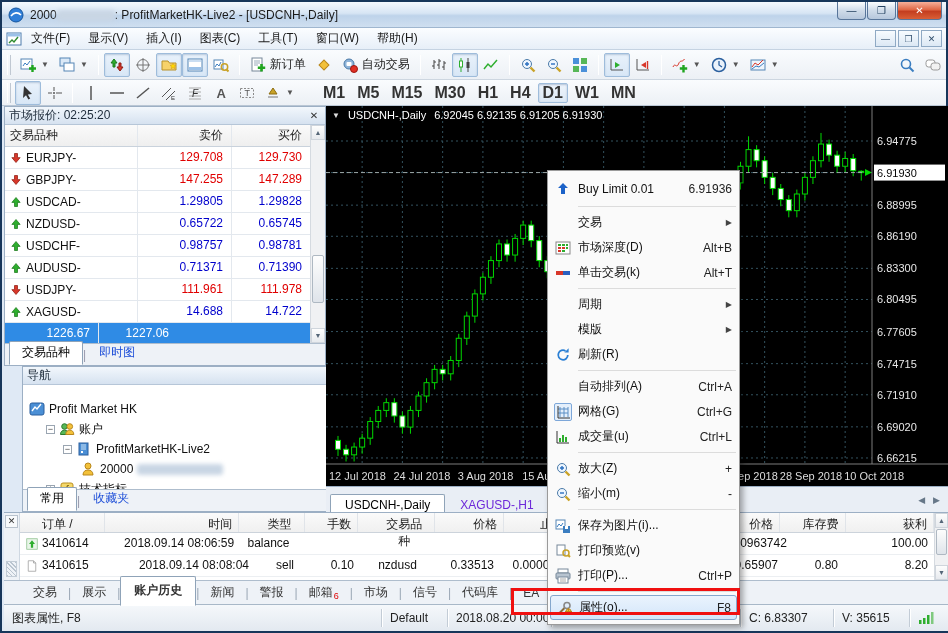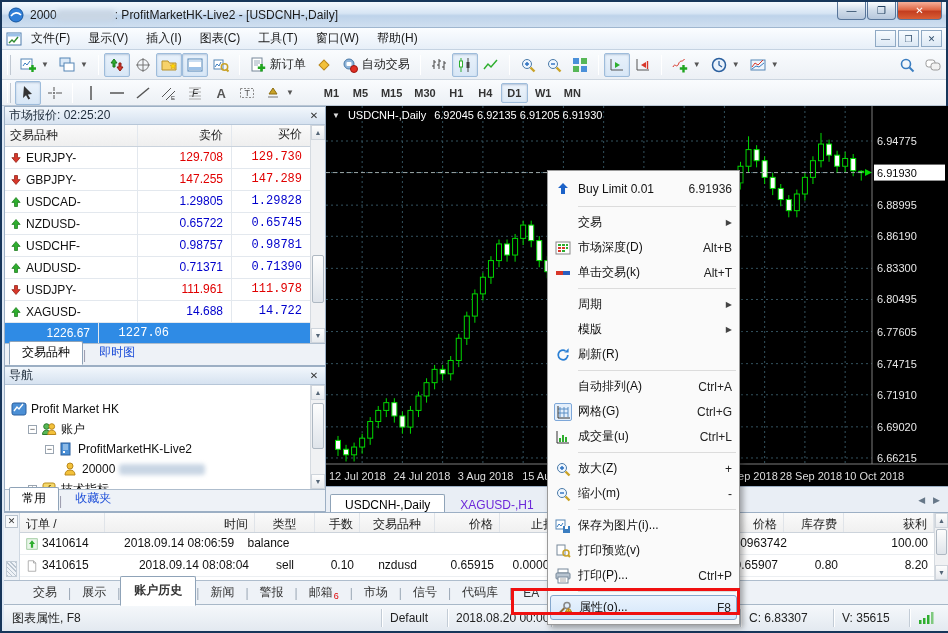--- a/index.html
+++ b/index.html
@@ -36,21 +36,21 @@
   background:linear-gradient(#fafcfe,#ecf0f5); border-bottom:1px solid #b9c6d4;
   display:flex; align-items:center; padding-left:4px; }
 .grip { width:4px; height:20px; border-left:1px solid #fff; border-right:1px solid #c0c8d2; margin:0 4px 0 1px; }
 .tbtn { height:24px; min-width:25px; display:inline-flex; align-items:center; justify-content:center;
   gap:4px; padding:0 4px; border:1px solid transparent; border-radius:2px; color:#222; }
 .tbtn.pressed { background:linear-gradient(#e9f2fb,#d8e7f6); border-color:#9ebcdb; box-shadow:inset 0 1px 2px rgba(90,120,160,.35); }
 .tbtn .dd { font-size:8px; color:#555; margin-left:1px; }
 .tsep { width:1px; height:20px; background:#c6cdd6; border-right:1px solid #fff; margin:0 5px; }
 .tspacer { flex:1; }
 .tf-btn { height:20px; min-width:27px; margin:0 1px; display:inline-flex; align-items:center; justify-content:center;
-  font-size:11px; font-weight:bold; color:#333; border:1px solid transparent; border-radius:2px; padding:0 4px; }
+  font-size:16px; font-weight:bold; color:#333; border:1px solid transparent; border-radius:2px; padding:0 4px; }
 .tf-btn.pressed { background:linear-gradient(#eef4fb,#dcE9f6); border-color:#9ebcdb; box-shadow:inset 0 1px 2px rgba(90,120,160,.4); }
 #tf-group { margin-left:18px; display:flex; }
 
 
 .panel { position:absolute; background:#fff; border:1px solid #9cafc4; }
 .panel-title { height:18px; background:linear-gradient(#f2f7fc,#d6e2f0); border-bottom:1px solid #b6c6d8;
   display:flex; align-items:center; padding:0 4px; font-size:12px; color:#1d2b3a; }
 .panel-title .x { margin-left:auto; width:14px; height:13px; display:flex; align-items:center; justify-content:center;
   font-size:10px; color:#333; font-weight:bold; }
 .ptabs { position:absolute; left:0; bottom:0; width:100%; height:22px; background:#eef2f7; border-top:1px solid #aebdcd;
@@ -59,30 +59,30 @@
 .ptab.active { background:#fff; border-color:#8fa3b8; border-bottom-color:#fff; color:#000; border-radius:2px 2px 0 0; }
 .ptab-sep { color:#99a; align-self:center; }
 
 
 #mw { left:2px; top:104px; width:322px; height:260px; }
 #mw-table { position:absolute; left:0; top:18px; right:0; bottom:22px; overflow:hidden; background:#fff; }
 .mw-hrow, .mw-row { display:flex; height:22px; align-items:center; border-bottom:1px solid #e3e8ee; }
 .mw-hrow { background:linear-gradient(#fafafa,#efefef); border-bottom:1px solid #c9d2dc; color:#222; }
 .mw-c1 { width:133px; padding-left:5px; display:flex; align-items:center; gap:4px; border-right:1px solid #e3e8ee; height:100%; }
 .mw-c2 { width:94px; text-align:right; padding-right:8px; border-right:1px solid #e3e8ee; height:100%; line-height:21px; }
-.mw-c3 { width:78px; text-align:right; padding-right:8px; height:100%; line-height:21px;font-family:Liberation Mono, monospace; }
+.mw-c3 { width:78px; text-align:right; padding-right:8px; height:100%; line-height:21px; }
 .mw-row .down { color:#e00000; } .mw-row .up { color:#0000cc; }
 .mw-row.selected { background:#2f8be5; }
 .mw-row.selected span, .mw-row.selected .down, .mw-row.selected .up { color:#fff !important; }
 .sbar { position:absolute; right:0; width:15px; background:#f0f1f3; border-left:1px solid #d5dae0; }
 .sbtn { height:15px; display:flex; align-items:center; justify-content:center; font-size:7px; color:#567; background:linear-gradient(#fdfdfd,#e7eaee); border:1px solid #cfd5dc; }
 .sthumb { position:absolute; left:1px; width:12px; background:linear-gradient(#fdfdfd,#dfe4ea); border:1px solid #aeb8c2; border-radius:2px; }
 
 
-#nav { left:2px; top:364px; width:322px; height:146px; }
+#nav { left:20px; top:364px; width:322px; height:146px; }
 #nav-tree { position:absolute; left:0; top:18px; right:15px; bottom:22px; background:#fff; overflow:hidden; padding-top:14px; }
 .tree-row { display:flex; align-items:center; height:20px; gap:4px; white-space:nowrap; }
 .expander { width:9px; height:9px; border:1px solid #9aa5b1; background:#fff; font-size:9px; line-height:7px; text-align:center; color:#444; flex:none; }
 .tree-label { color:#111; }
 
 
 #chart { position:absolute; left:324px; top:104px; width:622px; height:380px; background:#000; }
 #chart svg { position:absolute; left:0; top:0; }
 #chart-header { position:absolute; left:6px; top:3px; color:#fff; font-size:11px; display:flex; gap:8px; align-items:center; }
 #chart-header .caret { font-size:8px; color:#ddd; }
@@ -94,21 +94,21 @@
 
 
 #terminal { position:absolute; left:2px; top:510px; width:944px; height:68px; background:#fff; border-top:1px solid #9cafc4; display:flex; }
 #term-strip { width:16px; background:#eef2f7; border-right:1px solid #cfd8e2; position:relative; }
 #term-strip .x { position:absolute; left:1px; top:2px; width:13px; height:13px; border:1px solid #b8c2cd; background:#f8fafc;
   font-size:9px; line-height:11px; text-align:center; color:#333; font-weight:bold; }
 #term-strip .gripbox { position:absolute; left:2px; top:48px; width:11px; height:16px;
   background:repeating-linear-gradient(45deg,#b9c4cf 0 1px,#eef2f7 1px 3px); border:1px solid #c2ccd6; }
 #term-table { flex:1; overflow:hidden; }
 .t-hrow { display:flex; height:20px; background:linear-gradient(#fafafa,#f0f0f0); border-bottom:1px solid #ccd3db; color:#222; }
-.t-hc { padding:3px 6px 0; border-right:1px solid #e0e4e9; height:100%; }
+.t-hc { padding:3px 6px 0; border-right:1px solid #e0e4e9; height:100%;margin-left:16px; }
 .t-row { display:flex; height:22px; border-bottom:1px solid #eceff2; align-items:center; }
 .t-c { padding:0 6px; height:100%; line-height:21px; white-space:nowrap; overflow:hidden; }
 .num { text-align:right; } .ctr { text-align:center; }
 #term-scroll { width:14px; background:#f0f1f3; border-left:1px solid #d5dae0; position:relative; }
 
 #term-tabs { position:absolute; left:2px; top:578px; width:944px; height:24px; background:#eef2f7;
   border-top:1px solid #aebdcd; display:flex; align-items:center; padding-left:18px; }
 .term-tab { padding:3px 11px; color:#333; position:relative; }
 .term-tab.active { background:#fff; border:1px solid #8fa3b8; border-bottom-color:#fff; border-radius:2px 2px 0 0;
   margin-top:-4px; padding:5px 13px 6px; font-weight:bold; z-index:2; }
@@ -925,21 +925,21 @@
           <div class="t-c" style="width:85px;display:flex;align-items:center;gap:4px;"><span class="icon12">
               <svg viewBox="0 0 16 16" width="100%" height="100%">
                 <path d="M3 1h7l3 3v11H3z" fill="#fff" stroke="#999"></path>
                 <path d="M10 1v3h3" fill="none" stroke="#999"></path>
               </svg>
             </span>3410615</div>
           <div class="t-c num" style="width:150px">2018.09.14 08:08:04</div>
           <div class="t-c ctr" style="width:60px">sell</div>
           <div class="t-c num" style="width:45px">0.10</div>
           <div class="t-c ctr" style="width:75px">nzdusd</div>
-          <div class="t-c num" style="width:65px">0.65915</div>
+          <div class="t-c num" style="width:65px">0.33513</div>
           <div class="t-c num" style="width:62px">0.00000</div>
           <div class="t-c num" style="width:62px"></div>
           <div class="t-c num" style="width:160px">0.65907</div>
           <div class="t-c num" style="width:60px">0.80</div>
           <div class="t-c num" style="width:90px">8.20</div>
         </div>
       </div>
     <div id="term-scroll">
       <div class="sbtn">▲</div>
       <div class="sthumb" style="top:16px;height:26px;width:11px;"></div>

